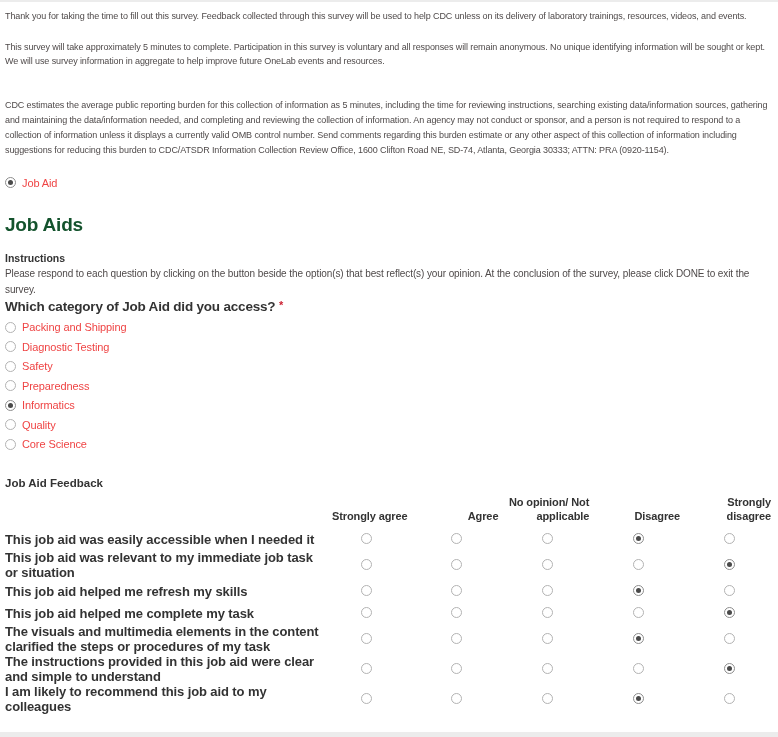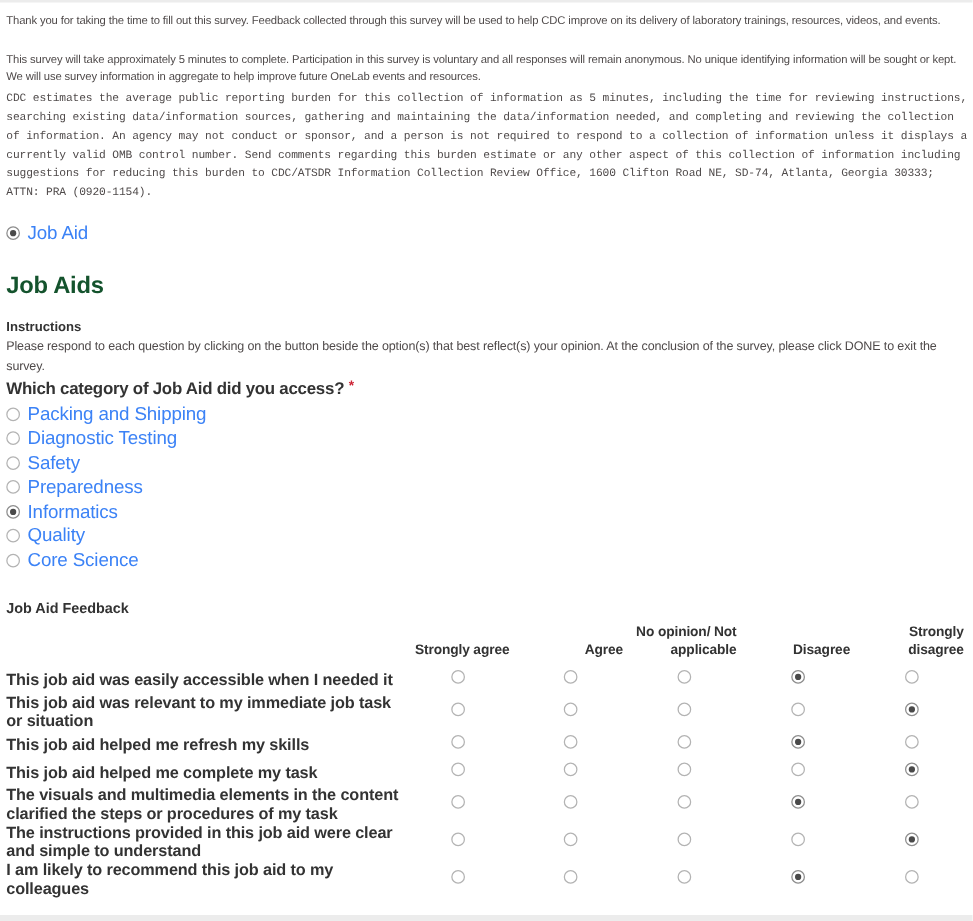--- a/index.html
+++ b/index.html
@@ -19,21 +19,21 @@
   }
   
   .intro p {
     font-size: 9px;
     line-height: 14px;
     color: #4f4a4a;
     letter-spacing: -0.1px;
   }
   .intro p.p1 { margin-top: 2px; }
   .intro p.p2 { margin-top: 17px; }
-  .intro p.p3 { margin-top: 4px; line-height: 15px; font-family: Liberation Mono, monospace; }
+  .intro p.p3 { margin-top: 30px; line-height: 15px; }
 
   
   .question-label {
     font-size: 13.5px;
     font-weight: bold;
     color: #333;
     letter-spacing: -0.2px;
   }
   .required { color: #cc2233; font-weight: bold; font-size: 11px; vertical-align: top; }
 
@@ -60,22 +60,22 @@
   .radio.selected::after {
     content: "";
     position: absolute;
     left: 2px; top: 2px;
     width: 5px; height: 5px;
     border-radius: 50%;
     background: #4a4a4a;
   }
   .radio-label {
     margin-left: 6px;
-    font-size: 15px;
-    color: #3b82f6;
+    font-size: 11px;
+    color: #ef4444;
     letter-spacing: -0.1px;
   }
 
   
   .section-title {
     margin-top: 21px;
     font-size: 19px;
     font-weight: bold;
     color: #14532d;
     letter-spacing: -0.2px;
@@ -138,21 +138,21 @@
     height: 5px;
     background: #ececec;
   }
 </style>
 </head>
 <body>
 
 <div class="page">
 
   <div class="intro">
-    <p class="p1">Thank you for taking the time to fill out this survey. Feedback collected through this survey will be used to help CDC improve on its delivery of laboratory trainings, resources, videos, and events.</p>
+    <p class="p1">Thank you for taking the time to fill out this survey. Feedback collected through this survey will be used to help CDC unless on its delivery of laboratory trainings, resources, videos, and events.</p>
     <p class="p2">This survey will take approximately 5 minutes to complete. Participation in this survey is voluntary and all responses will remain anonymous. No unique identifying information will be sought or kept. We will use survey information in aggregate to help improve future OneLab events and resources.</p>
     <p class="p3">CDC estimates the average public reporting burden for this collection of information as 5 minutes, including the time for reviewing instructions, searching existing data/information sources, gathering and maintaining the data/information needed, and completing and reviewing the collection of information. An agency may not conduct or sponsor, and a person is not required to respond to a collection of information unless it displays a currently valid OMB control number. Send comments regarding this burden estimate or any other aspect of this collection of information including suggestions for reducing this burden to CDC/ATSDR Information Collection Review Office, 1600 Clifton Road NE, SD-74, Atlanta, Georgia 30333; ATTN: PRA (0920-1154).</p>
   </div>
 
   <div class="q-resource">
     <div class="radio-group">
         <div class="radio-option">
           <span class="radio selected"></span>
           <span class="radio-label">Job Aid</span>
         </div>

